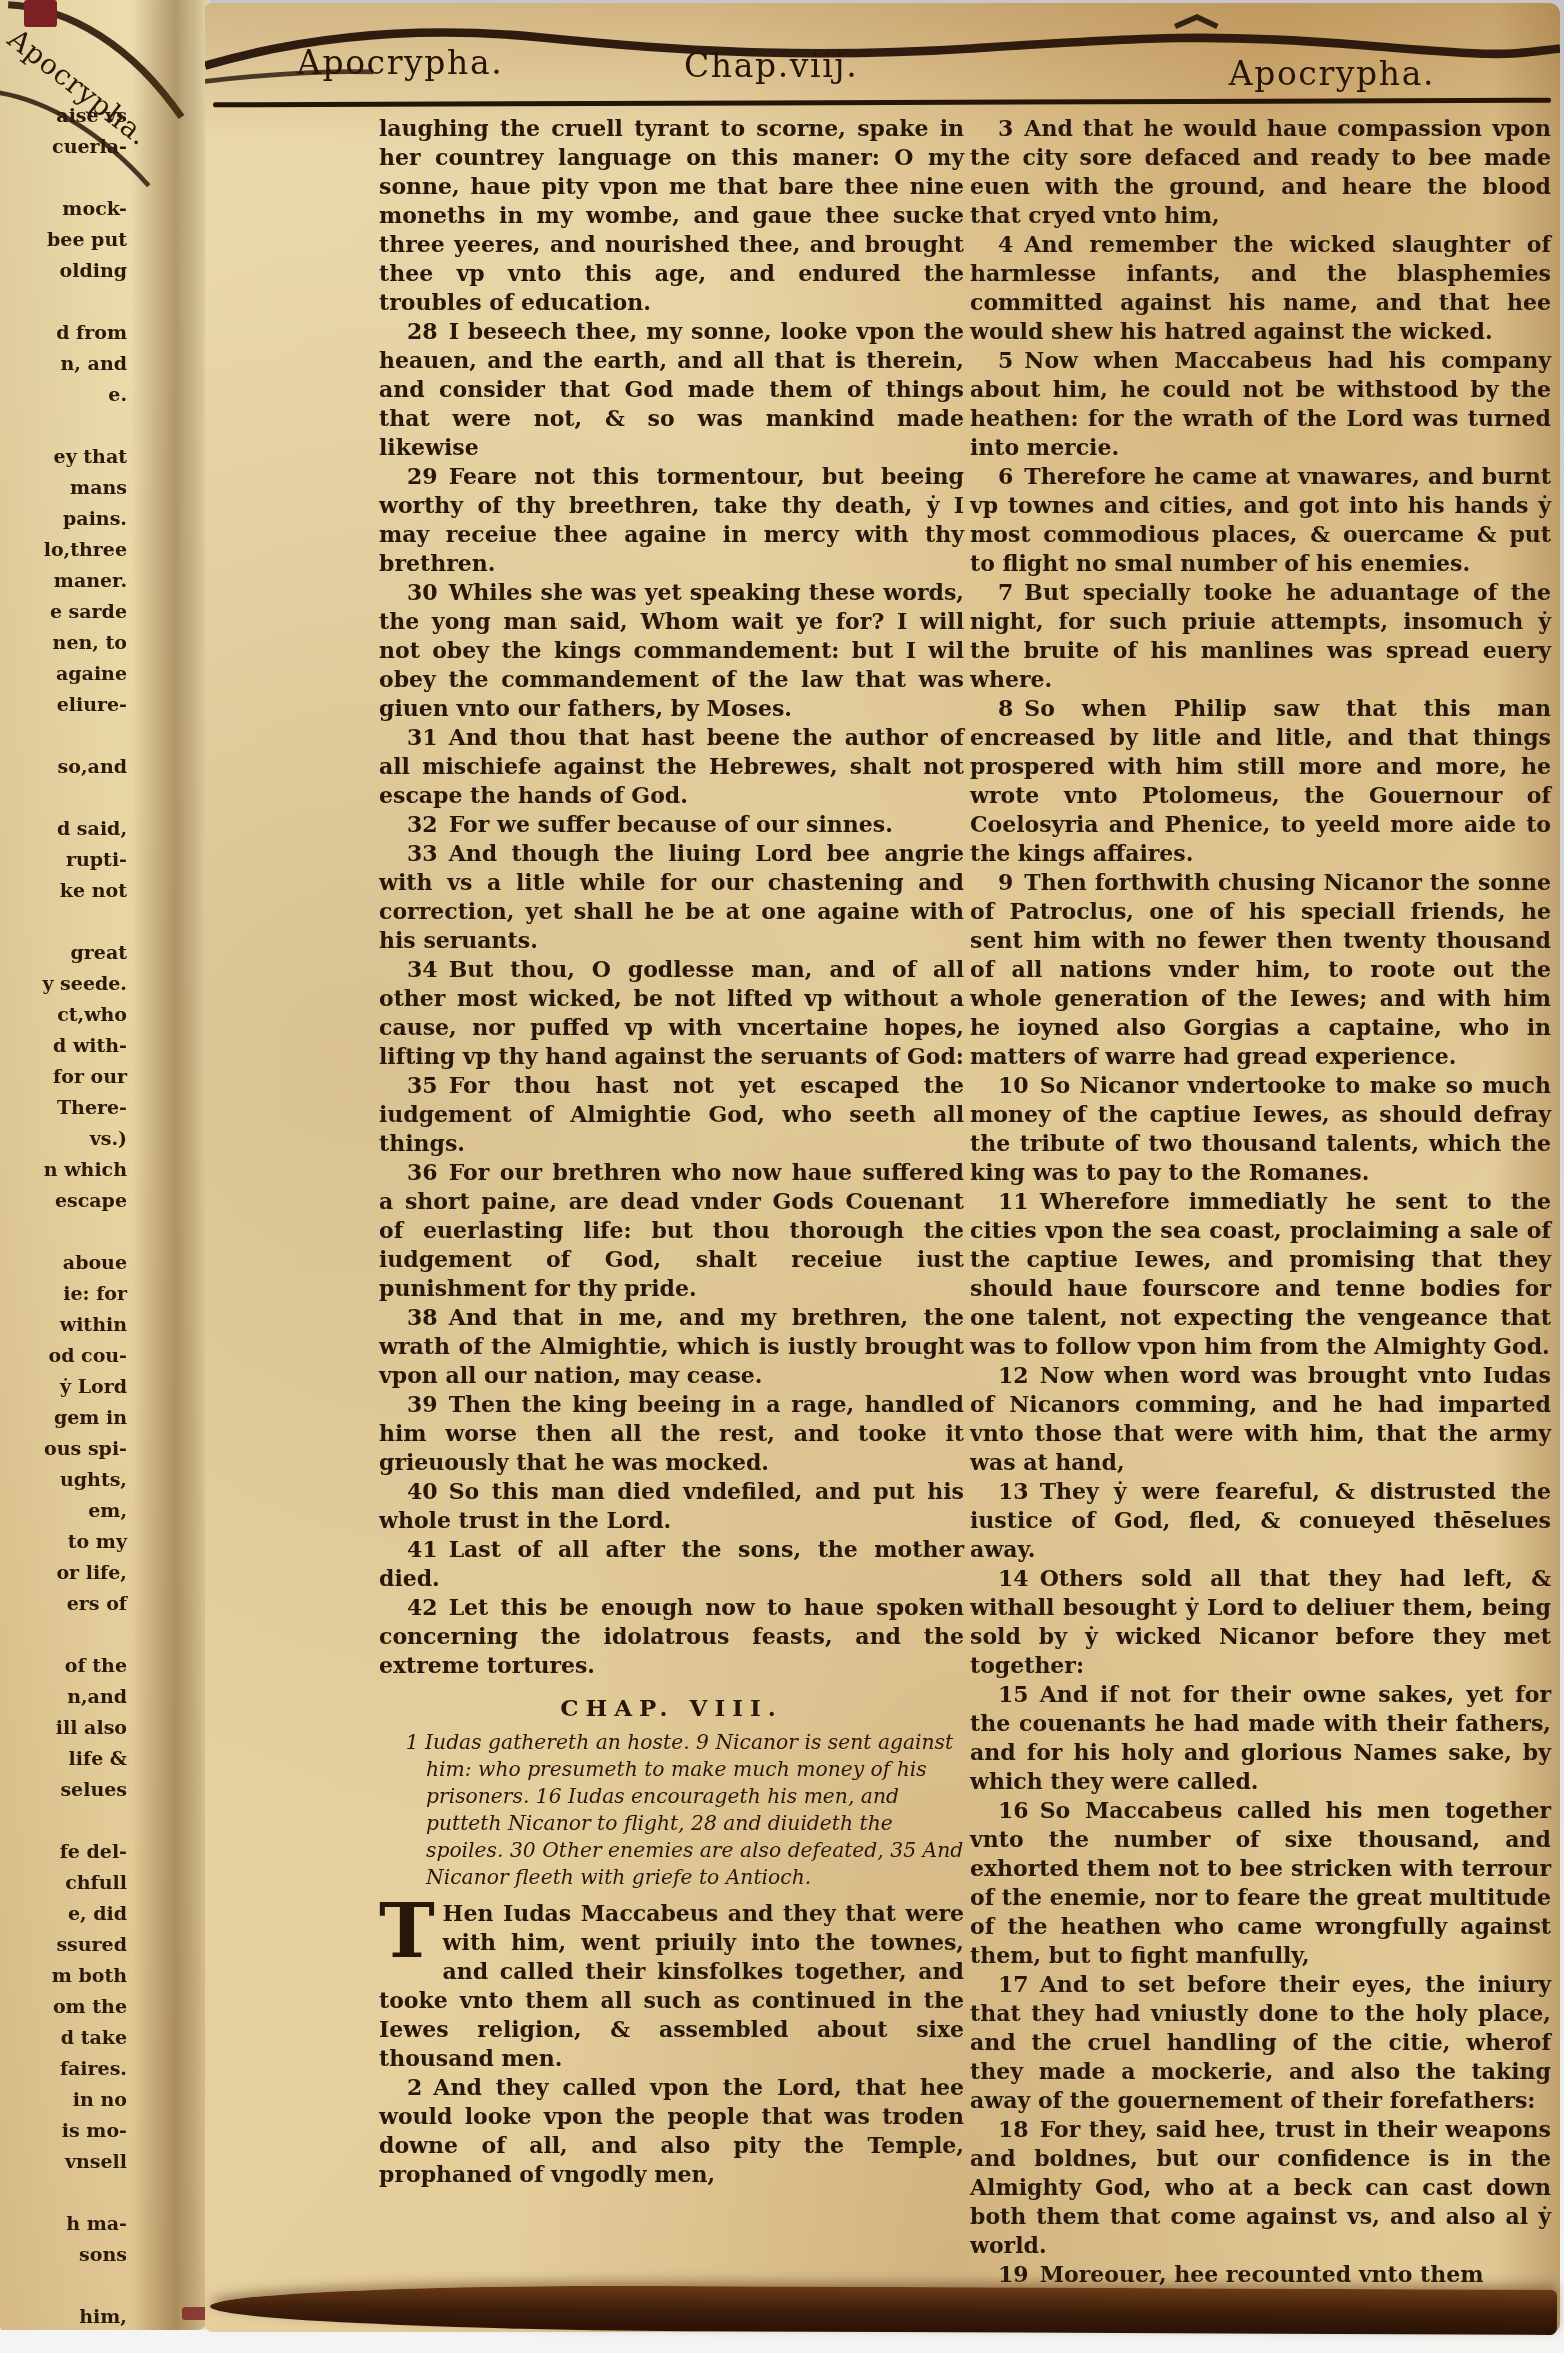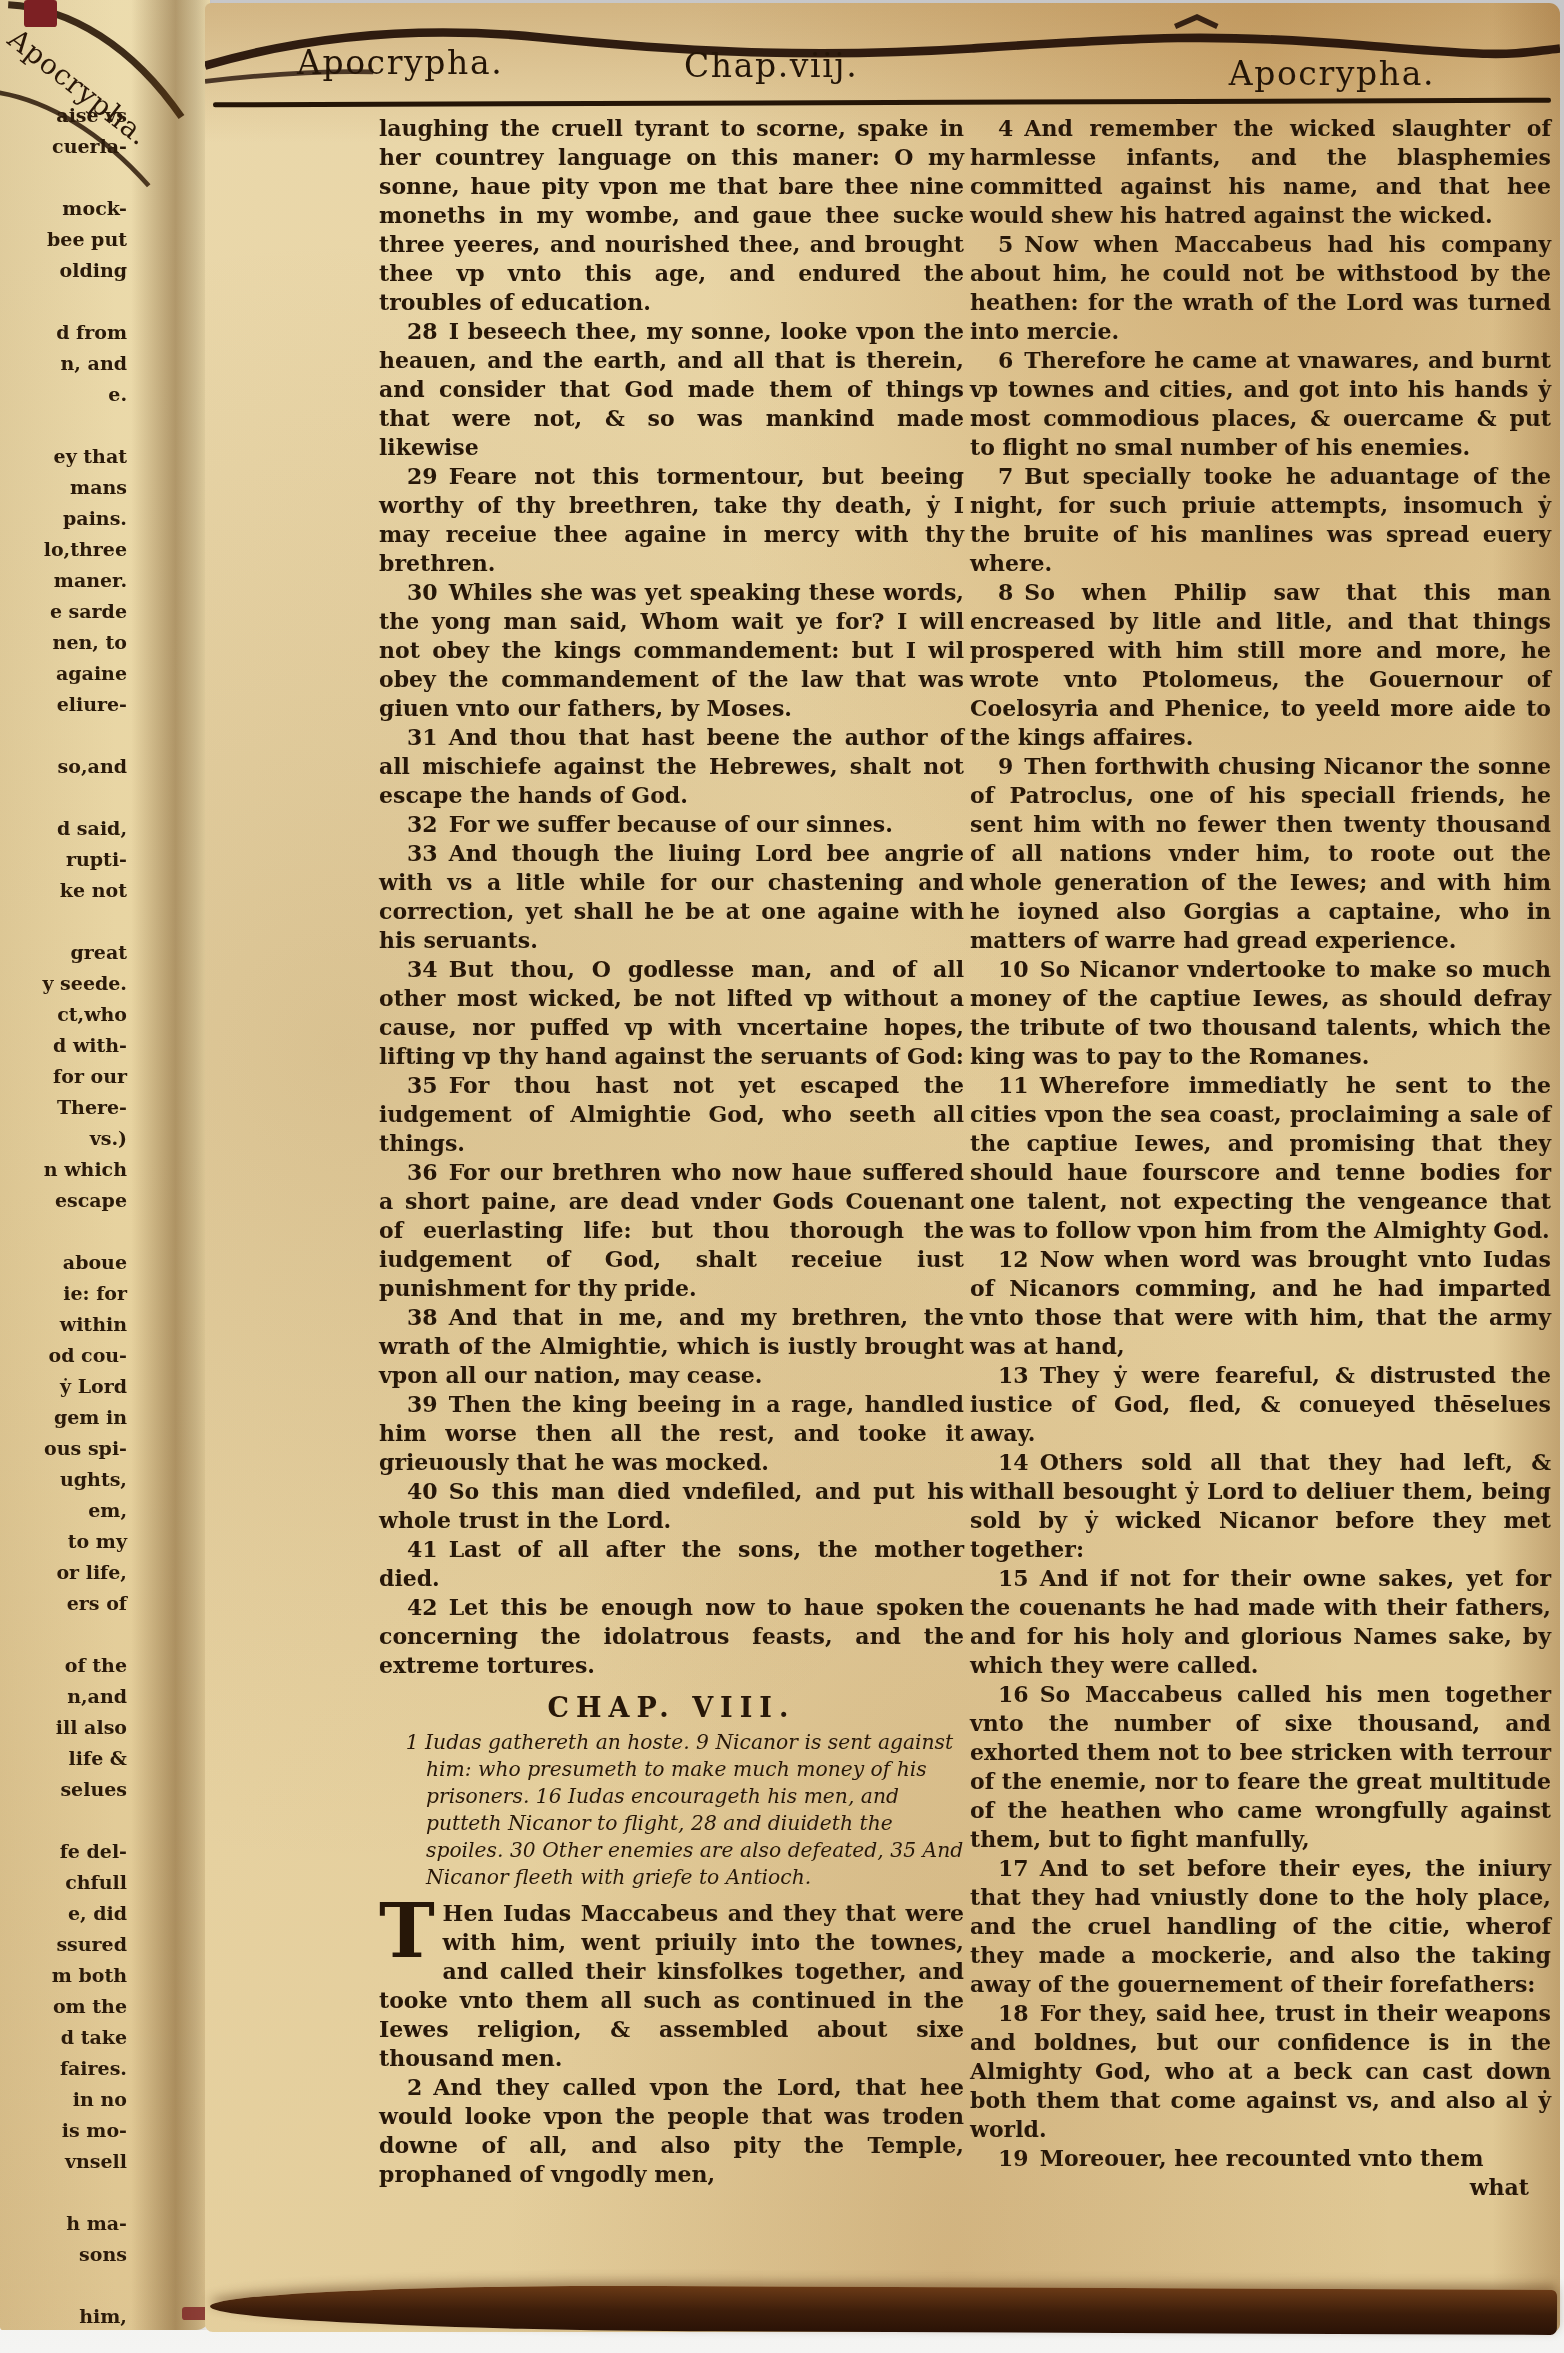--- a/index.html
+++ b/index.html
@@ -64,21 +64,21 @@
   
   .columns{position:absolute;left:0;top:111px;width:100%;height:2183px;overflow:hidden;color:#271708;}
   .col{position:absolute;top:0;text-align:justify;font-weight:700;font-size:22px;line-height:29px;}
   .col-left{left:174px;width:585px;}
   .col-right{left:765px;width:581px;}
   .col p{margin:0;}
   p.verse{text-indent:28px;}
   p.plain{text-indent:0;}
   .v-num{margin-right:11px;}
   .chap-heading{
-    text-align:center;font-weight:700;font-size:27px;letter-spacing:7px;
+    text-align:center;font-weight:700;font-size:23px;letter-spacing:7px;
     margin:12.5px 0 7.8px 0 !important;text-indent:0 !important;
   }
   .chap-summary{
     font-weight:400;font-style:italic;font-size:20.3px;line-height:27px;
     padding-left:47px;text-indent:-20.3px;text-align:left;
     margin:0 0 7.8px 0 !important;
   }
   .dropcap-para{text-indent:0;}
   .dropcap{
     float:left;font-size:75px;line-height:58px;padding:3.1px 7.8px 0 0;font-weight:700;
@@ -234,20 +234,21 @@
 
       <div>
 
           <p class="verse"><span class="v-num">2</span><span>And they called vpon the Lord, that hee would looke vpon the people that was troden downe of all, and also pity the Temple, prophaned of vngodly men,</span></p>
         </div>
     </div>
 
     <div class="col col-right">
       <div>
 
+          <p class="verse"><span class="v-num">3</span><span>And that he would haue compassion vpon the city sore defaced and ready to bee made euen with the ground, and heare the blood that cryed vnto him,</span></p>
 
           <p class="verse"><span class="v-num">4</span><span>And remember the wicked slaughter of harmlesse infants, and the blasphemies committed against his name, and that hee would shew his hatred against the wicked.</span></p>
 
           <p class="verse"><span class="v-num">5</span><span>Now when Maccabeus had his company about him, he could not be withstood by the heathen: for the wrath of the Lord was turned into mercie.</span></p>
 
           <p class="verse"><span class="v-num">6</span><span>Therefore he came at vnawares, and burnt vp townes and cities, and got into his hands ẏ most commodious places, &amp; ouercame &amp; put to flight no smal number of his enemies.</span></p>
 
           <p class="verse"><span class="v-num">7</span><span>But specially tooke he aduantage of the night, for such priuie attempts, insomuch ẏ the bruite of his manlines was spread euery where.</span></p>
 
           <p class="verse"><span class="v-num">8</span><span>So when Philip saw that this man encreased by litle and litle, and that things prospered with him still more and more, he wrote vnto Ptolomeus, the Gouernour of Coelosyria and Phenice, to yeeld more aide to the kings affaires.</span></p>

